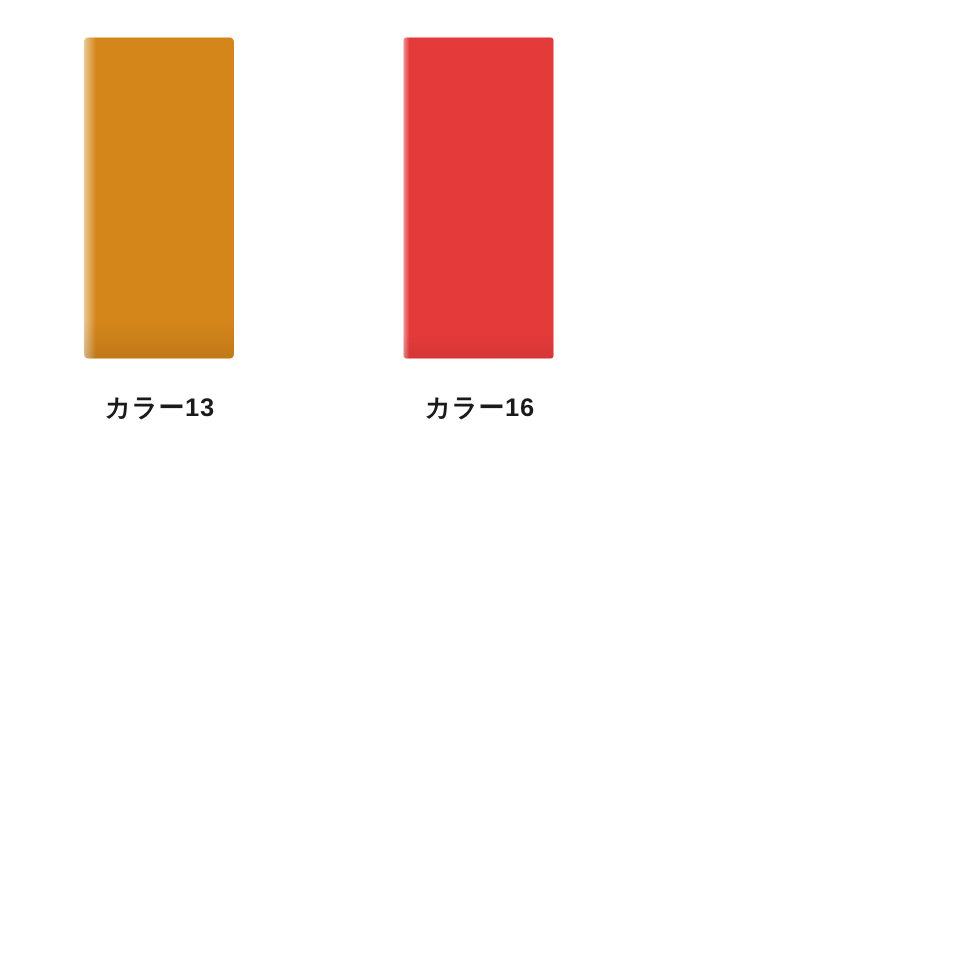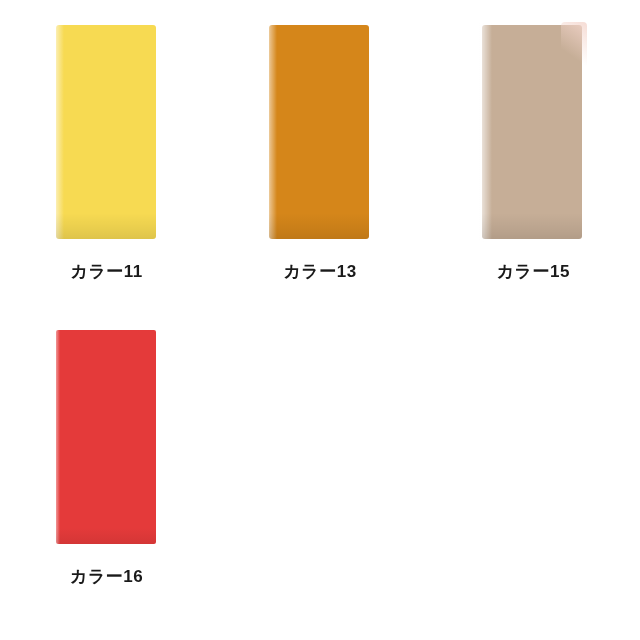--- a/index.html
+++ b/index.html
@@ -140,43 +140,30 @@
     text-align: center;
     line-height: 1;
     white-space: nowrap;
   }
 </style>
 </head>
 <body style="background: rgb(255, 255, 255);">
 
 <div id="swatch-grid">
 
-  <div class="swatch-cell">
-    <span class="chip-wrap">
-      <span class="chip" style="background: rgb(247, 218, 82);"></span>
-    </span>
-    <div class="swatch-label">カラー11</div>
-  </div>
 
 
   <div class="swatch-cell">
     <span class="chip-wrap">
       <span class="chip" style="background: rgb(213, 134, 26);"></span>
     </span>
     <div class="swatch-label">カラー13</div>
   </div>
 
 
-  <div class="swatch-cell">
-    <span class="chip-wrap">
-      <span class="chip soft" style="background: rgb(198, 174, 151);"></span>
-      <span class="tint"></span>
-    </span>
-    <div class="swatch-label">カラー15</div>
-  </div>
 
   <div class="swatch-cell">
     <span class="chip-wrap">
       <span class="chip flat" style="background: rgb(228, 58, 58);"></span>
     </span>
     <div class="swatch-label">カラー16</div>
   </div>
 
 </div>
 

